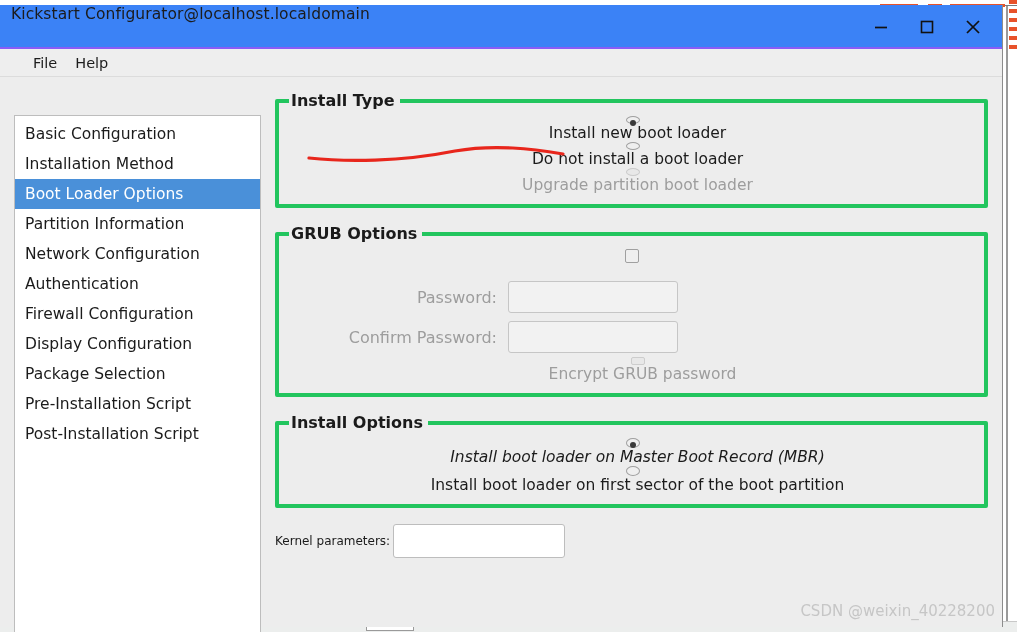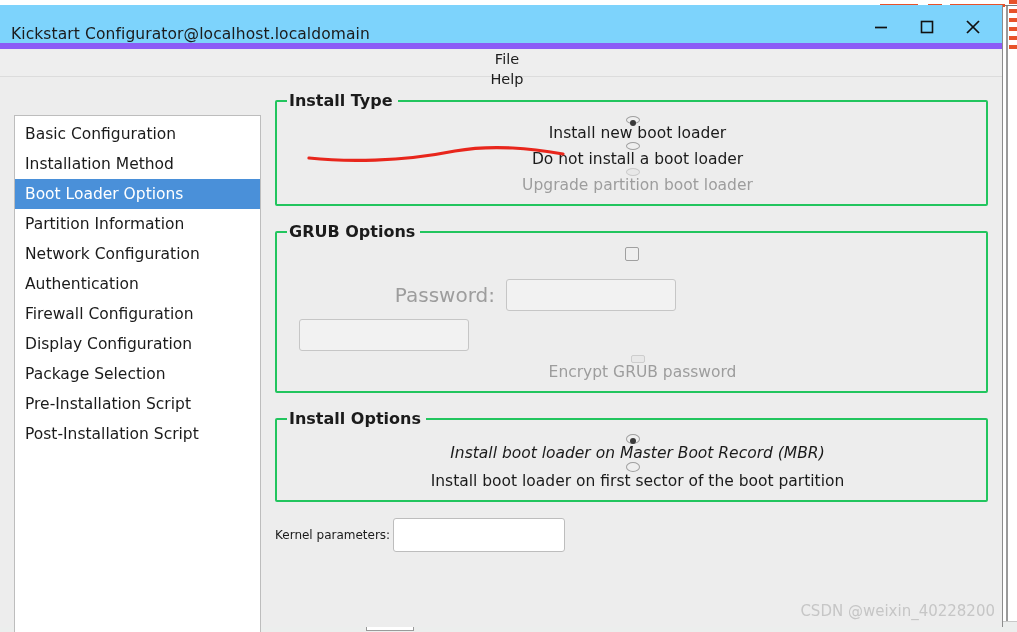--- a/index.html
+++ b/index.html
@@ -108,24 +108,24 @@
     height: 622px;
     background: #ededed;
     z-index: 5;
     border-right: 1px solid #8c8c8c;
     box-sizing: border-box;
   }
 
   
   #titlebar {
     height: 44px;
-    background: #7dd3fc;
-    border-bottom: 6px solid #8b5cf6;
-    display: flex;
-    align-items: flex-end;
+    background: #3b82f6;
+    border-bottom: 2px solid #8b5cf6;
+    display: flex;
+    align-items: flex-start;
     box-sizing: border-box;
     position: relative;
   }
   #window-title {
     margin-left: 11px;
     font-size: 15.5px;
     color: #1b1b1b;
     letter-spacing: 0.1px;
     white-space: nowrap;
   }
@@ -147,23 +147,22 @@
   }
   .win-btn svg { display: block; }
 
   
   #menubar {
     height: 28px;
     background: #eeeeee;
     border-bottom: 1px solid #dcdcdc;
     display: flex;
     align-items: center;
-    padding-left: 12px;
-    box-sizing: border-box;
-    flex-direction: column;
+    padding-left: 24px;
+    box-sizing: border-box;
   }
   .menu-item {
     font-size: 14.5px;
     color: #1d1d1d;
     padding: 2px 9px;
     cursor: default;
   }
 
   
   #content {
@@ -200,21 +199,21 @@
   }
 
   
   #pane {
     flex: 1;
     padding-left: 14px;
     box-sizing: border-box;
   }
 
   fieldset.group {
-    border: 2px solid #22c55e;
+    border: 4px solid #22c55e;
     border-radius: 2px;
     margin: 0 0 16px 0;
     padding: 6px 10px 10px 10px;
     background: transparent;
   }
   fieldset.group legend {
     font-size: 16px;
     font-weight: bold;
     color: #1b1b1b;
     padding: 0 5px 0 2px;
@@ -289,21 +288,21 @@
   }
 
   
   .field-row {
     display: flex;
     align-items: center;
     height: 40px;
     padding-left: 12px;
   }
   .field-label {
-    font-size: 20px;
+    font-size: 16px;
     color: #9d9d9d;
     width: 207px;
     text-align: right;
     padding-right: 11px;
     white-space: nowrap;
     box-sizing: border-box;
   }
   .field-box {
     width: 170px;
     height: 32px;
@@ -442,20 +441,21 @@
       <fieldset class="group">
         <legend>GRUB Options</legend>
         <div class="opt-row" style="padding-left:10px; height:28px;">
           <span class="checkbox"></span>
         </div>
         <div class="field-row">
           <span class="field-label">Password:</span>
           <span class="field-box"></span>
         </div>
         <div class="field-row">
+          <span class="field-label">Confirm Password:</span>
           <span class="field-box"></span>
         </div>
         <div class="opt-row disabled" style="padding-left:22px; height:26px;">
           <span class="checkbox disabled"></span>
           <span class="opt-label">Encrypt GRUB password</span>
         </div>
       </fieldset>
 
       <fieldset class="group">
         <legend>Install Options</legend>

